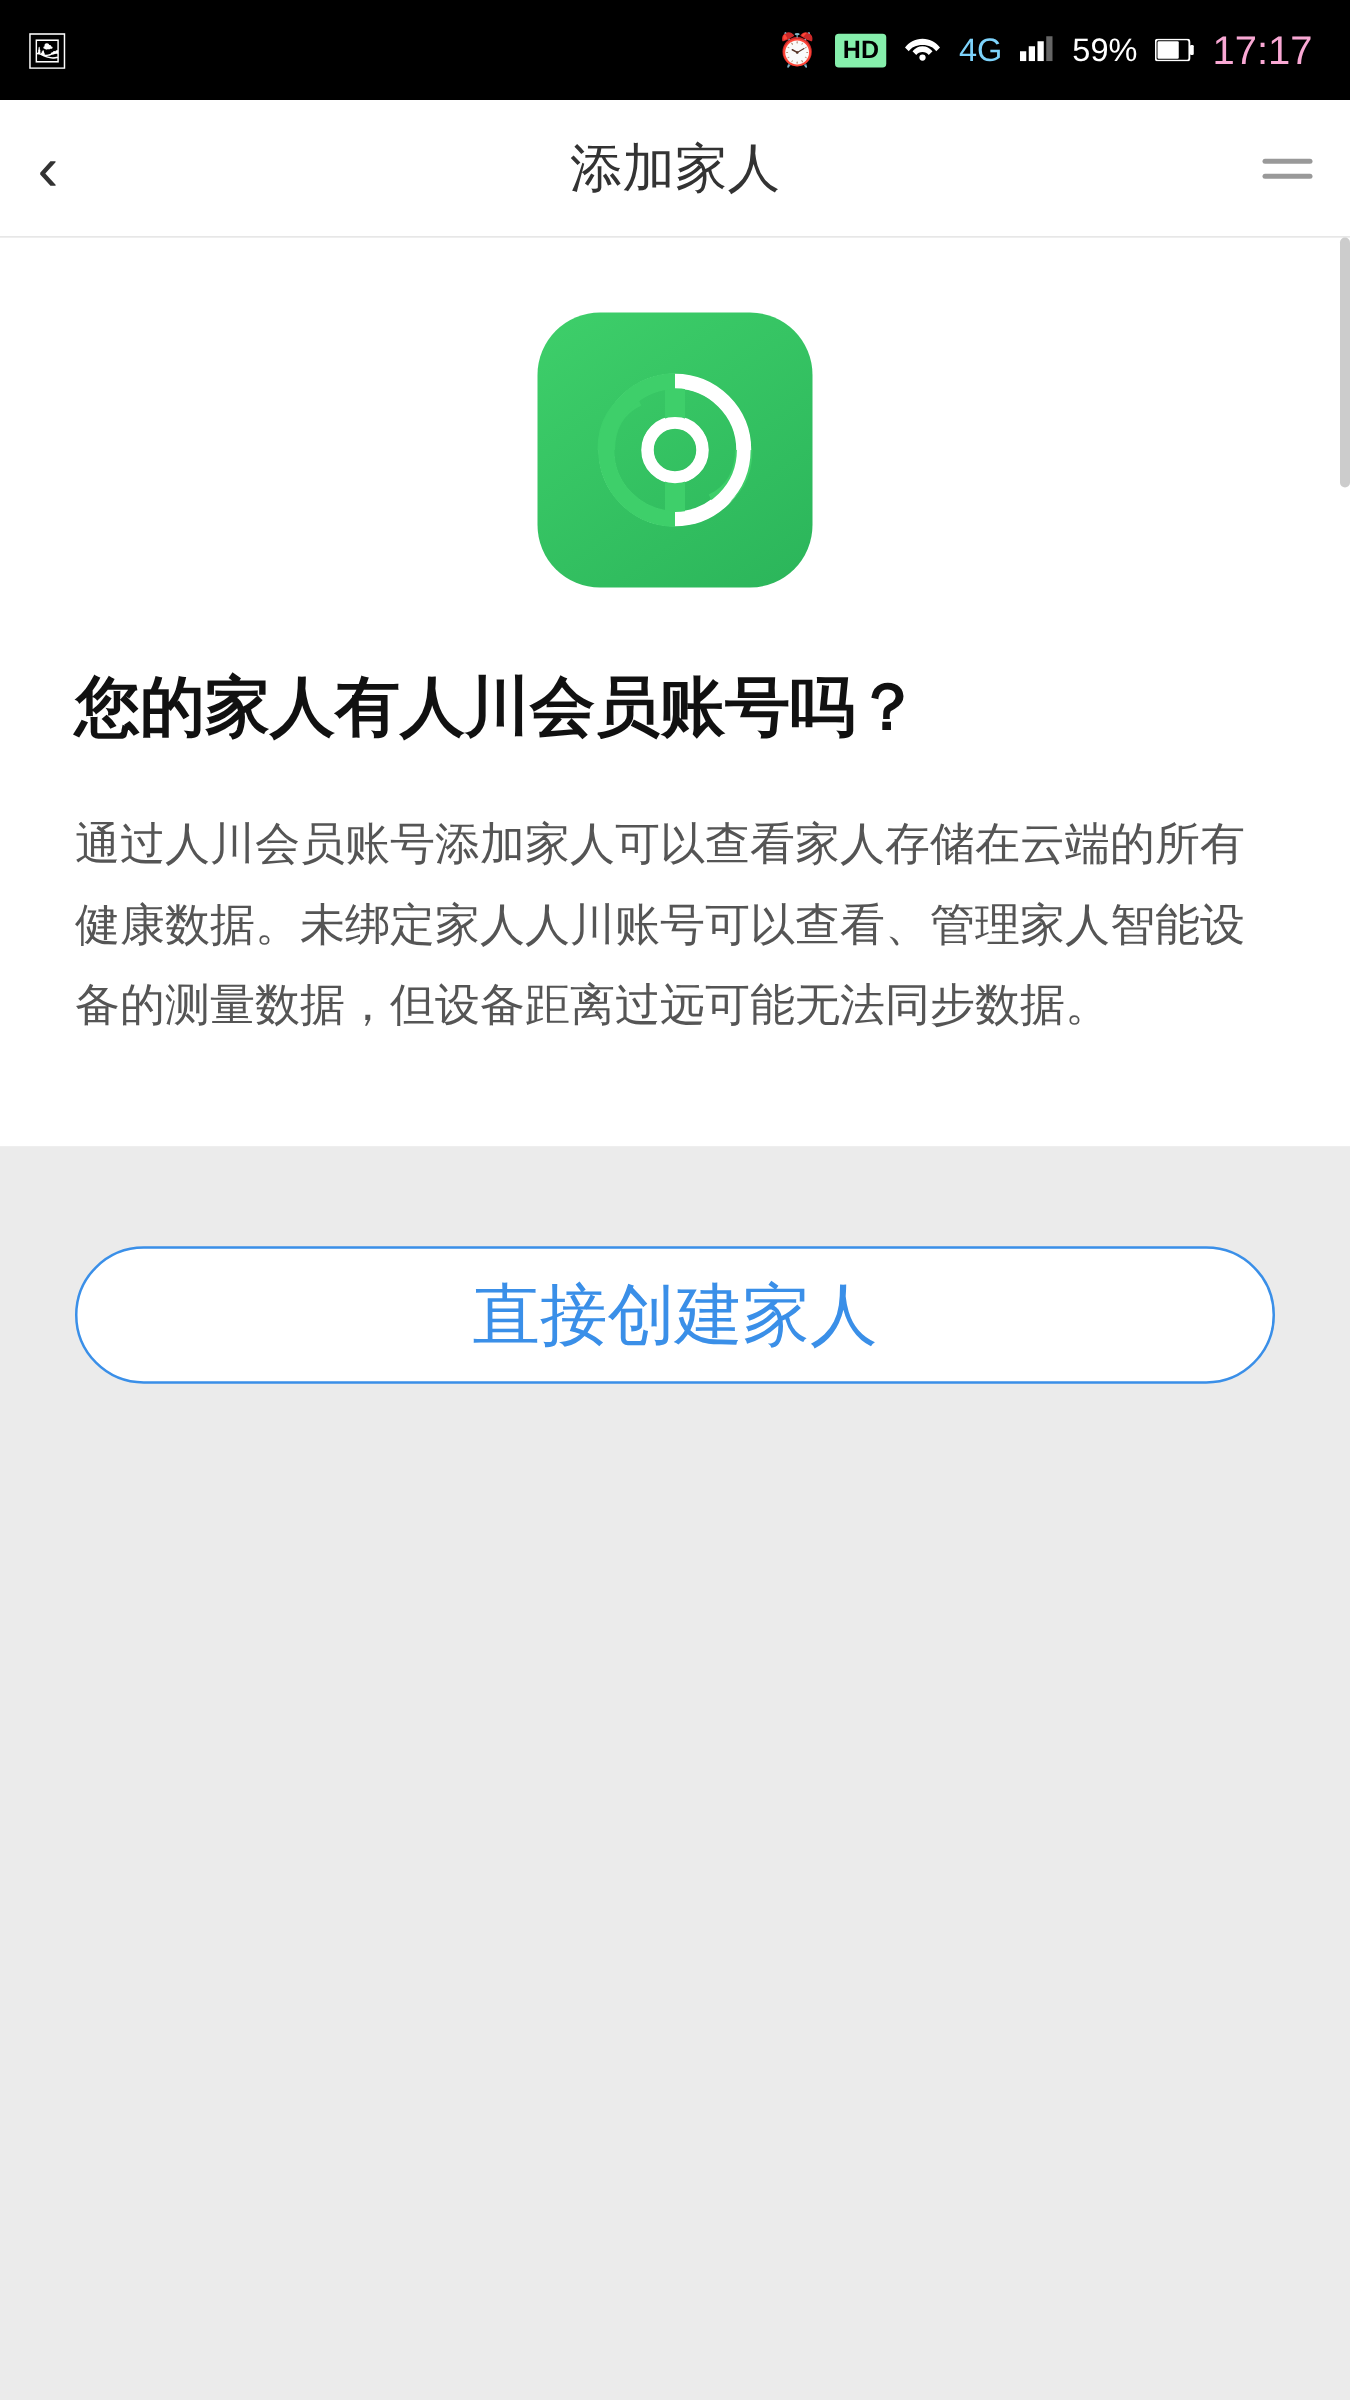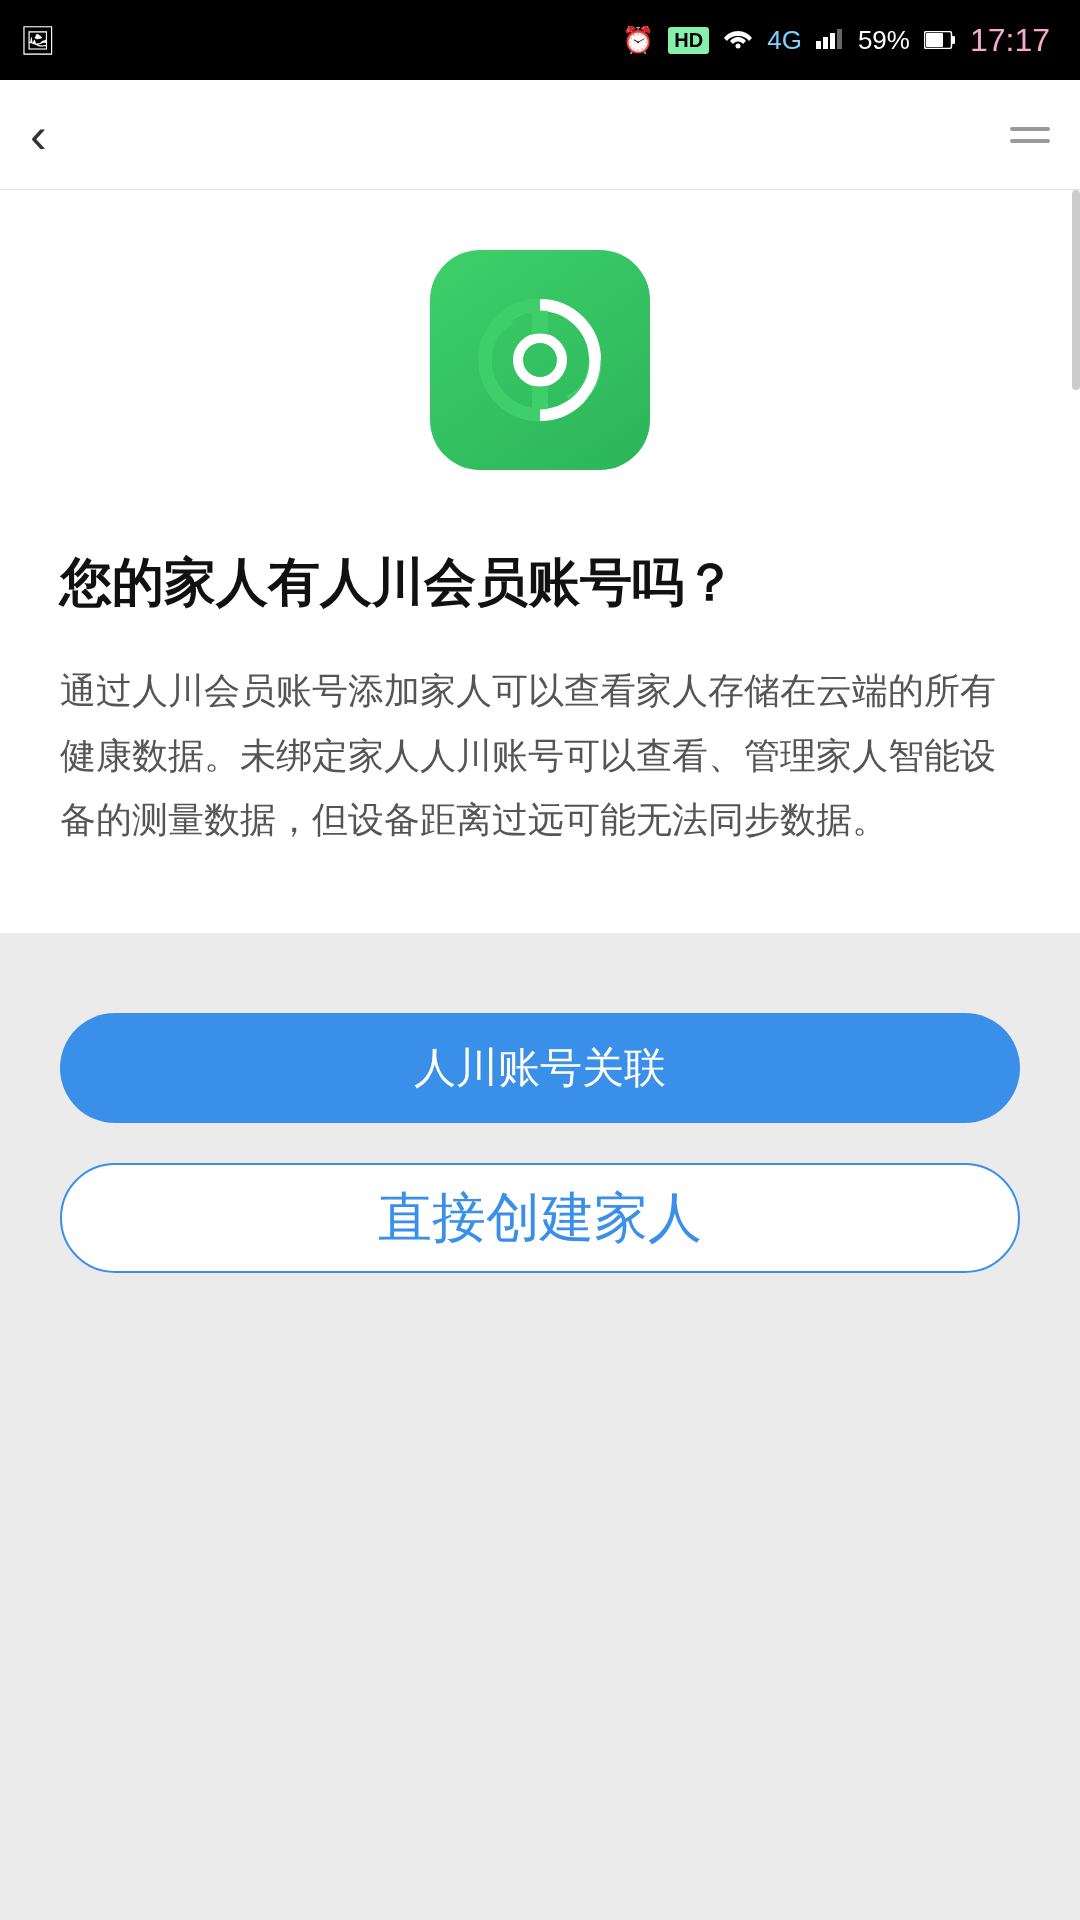--- a/index.html
+++ b/index.html
@@ -157,21 +157,20 @@
 
     
     .question-title {
       font-size: 52px;
       font-weight: 700;
       color: #111;
       text-align: left;
       width: 100%;
       margin-bottom: 40px;
       line-height: 1.4;
-      margin-top: 16px;
     }
 
     
     .description-text {
       font-size: 36px;
       color: #555;
       line-height: 1.8;
       text-align: left;
       width: 100%;
     }
@@ -263,20 +262,21 @@
           <rect x="28" y="5" width="3" height="8" rx="1" fill="white"></rect>
           <rect x="2" y="2" width="17" height="14" rx="1" fill="white"></rect>
         </svg>
       </span>
       <span class="status-time">17:17</span>
     </div>
   </div>
 
   <div class="nav-bar">
     <div class="nav-back">‹</div>
+    <div class="nav-title">添加家人</div>
     <div class="nav-menu">
       <span></span>
       <span></span>
     </div>
   </div>
 
   <div class="scrollbar"></div>
 
   <div class="content-area">
 
@@ -306,17 +306,16 @@
           </svg>
         </div>
       </div>
 
       <div class="question-title">您的家人有人川会员账号吗？</div>
 
       <div class="description-text">通过人川会员账号添加家人可以查看家人存储在云端的所有健康数据。未绑定家人人川账号可以查看、管理家人智能设备的测量数据，但设备距离过远可能无法同步数据。</div>
     </div>
 
     <div class="bottom-section">
-      <button class="btn-primary">人川账号关联</button>
       <button class="btn-secondary">直接创建家人</button>
     </div>
   </div>
 </div>
 
 </body></html>

